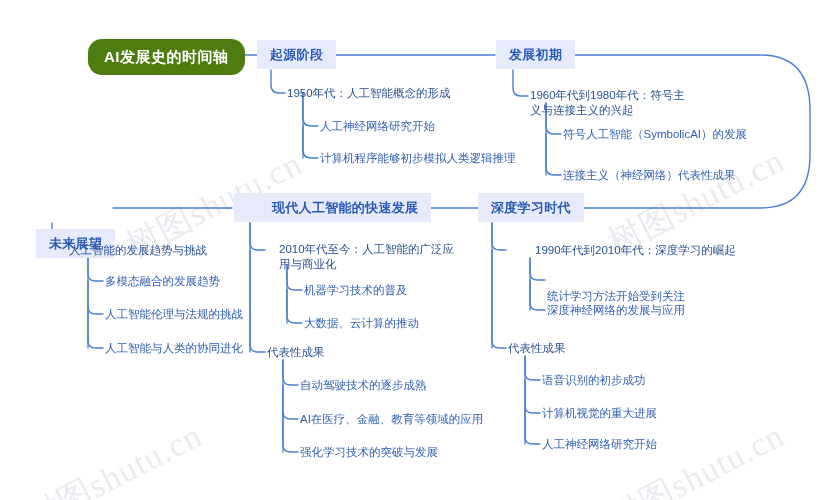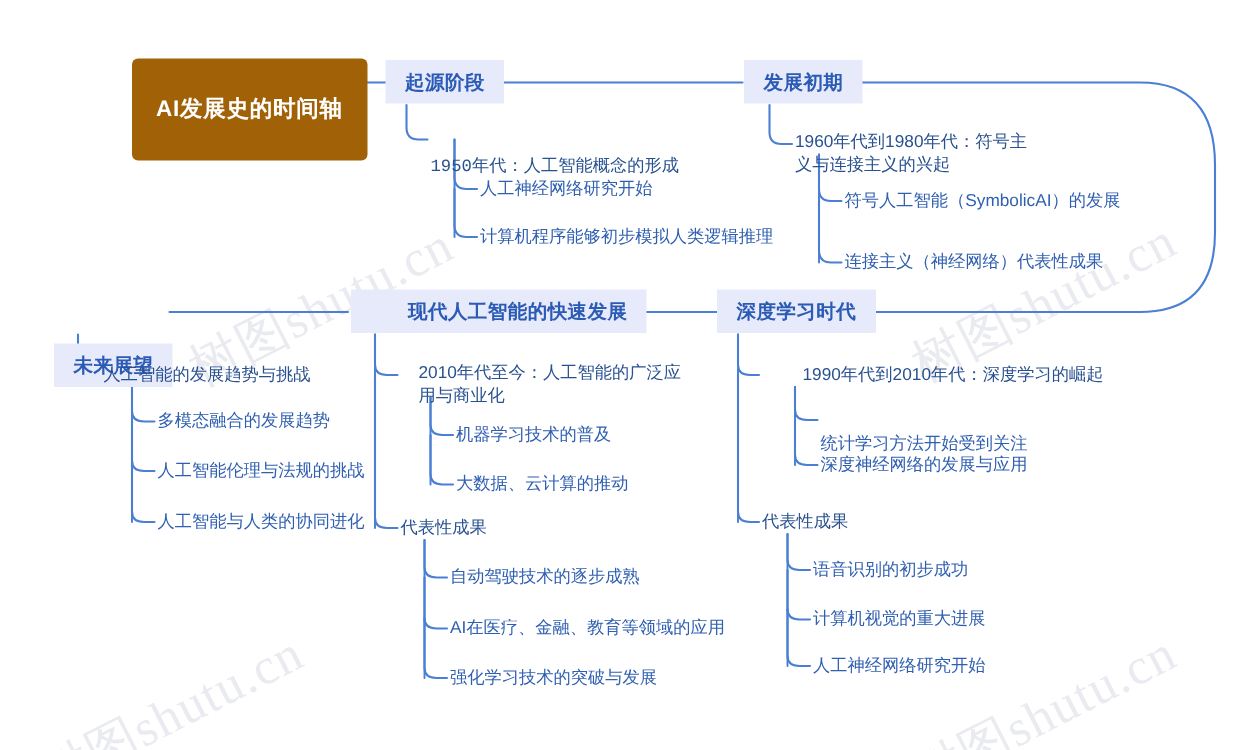--- a/index.html
+++ b/index.html
@@ -28,26 +28,26 @@
     transform-origin: left top;
     user-select: none;
     letter-spacing: 1px;
   }
   .node {
     position: absolute;
     white-space: nowrap;
     line-height: 1.34;
   }
   .root {
-    background: #a16207;
+    background: #4d7c0f;
     color: #ffffff;
     font-size: 15px;
     font-weight: bold;
-    border-radius: 4px;
-    padding: 24px 16px;
+    border-radius: 14px;
+    padding: 8px 16px;
     letter-spacing: .5px;
   }
   .stage {
     background: #e7eafb;
     color: #2b5bb5;
     font-size: 13px;
     font-weight: bold;
     border-radius: 0;
     padding: 6px 13px;
     letter-spacing: .3px;
@@ -124,21 +124,21 @@
       <path d="M88,258 L88,274 Q88,281 96,281 L103,281"></path>
       <path d="M88,281 L88,307 Q88,314 96,314 L103,314"></path>
       <path d="M88,307 L88,341 Q88,348 96,348 L103,348"></path>
       <path d="M88,258 L88,348" stroke-width="1.3"></path>
     </g>
   </svg>
 
   <div class="node root" style="left:88px; top:39px;">AI发展史的时间轴</div>
 
   <div class="node stage" style="left:257px; top:40px;">起源阶段</div>
-  <div class="node leaf l1" style="left:287px; top:104px;font-family:Liberation Mono, monospace;">1950年代：人工智能概念的形成</div>
+  <div class="node leaf l1" style="left:287px; top:86px;">1950年代：人工智能概念的形成</div>
   <div class="node leaf" style="left:320px; top:119px;">人工神经网络研究开始</div>
   <div class="node leaf" style="left:320px; top:151px;">计算机程序能够初步模拟人类逻辑推理</div>
 
   <div class="node stage" style="left:496px; top:40px;">发展初期</div>
   <div class="node leaf l1 wrap" style="left:530px; top:88px; width:160px;">1960年代到1980年代：符号主义与连接主义的兴起</div>
   <div class="node leaf" style="left:563px; top:127px;">符号人工智能（SymbolicAI）的发展</div>
   <div class="node leaf" style="left:563px; top:168px;">连接主义（神经网络）代表性成果</div>
 
   <div class="node stage" style="left:478px; top:193px;">深度学习时代</div>
   <div class="node leaf l1" style="left:535px; top:243px;">1990年代到2010年代：深度学习的崛起</div>

